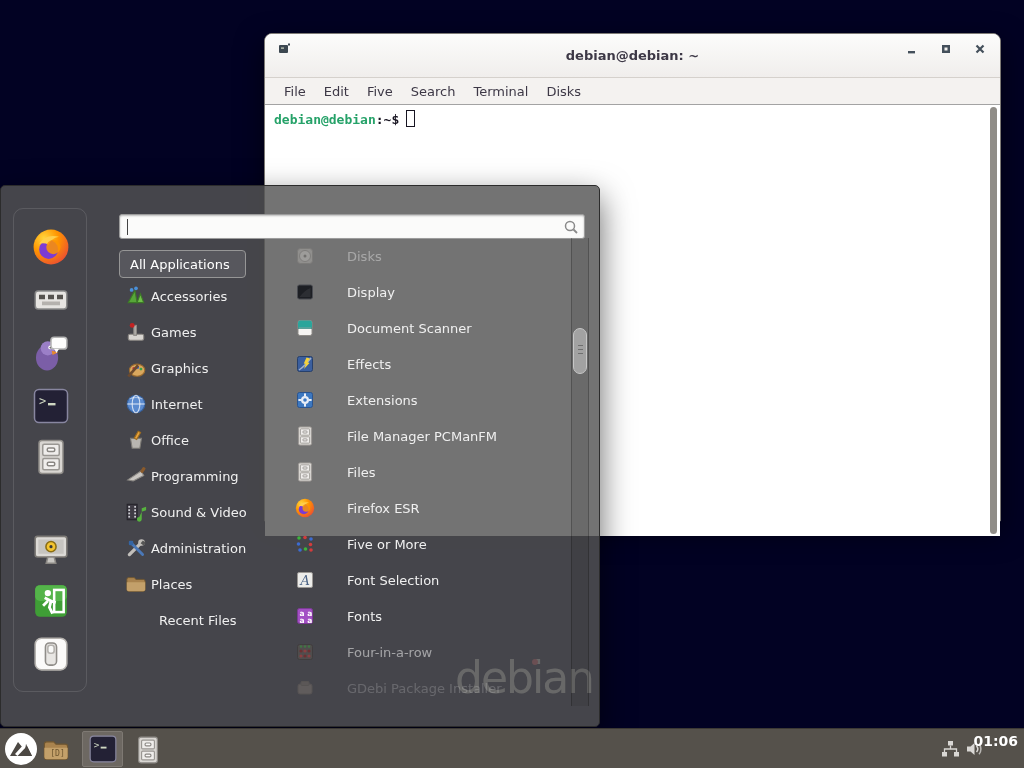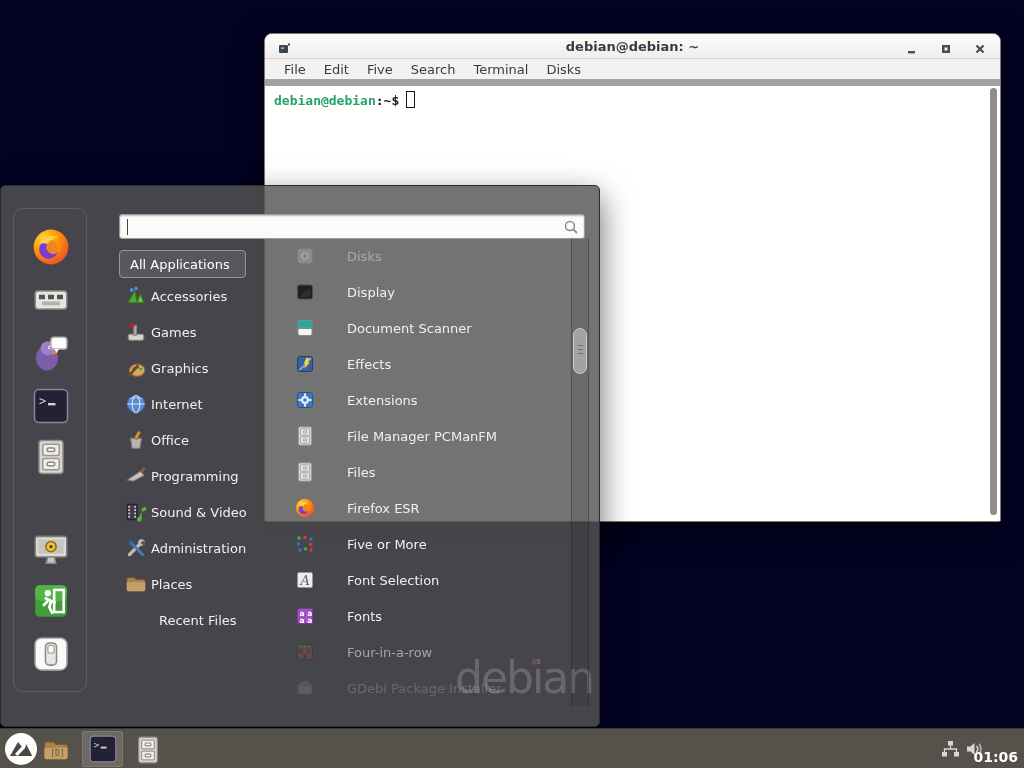--- a/index.html
+++ b/index.html
@@ -10,29 +10,29 @@
   .desktop { position:absolute; inset:0; background:#020223; }
   .watermark { position:absolute; left:455px; top:652px; font-size:44px; letter-spacing:-2px;
                color:#c2c2c2; font-family:"DejaVu Sans", sans-serif; z-index:1; }
   .watermark .idot { position:absolute; left:77px; top:7px; width:6px; height:6px;
                      border-radius:50%; background:#cf3a4e; }
 
   
   .terminal { position:absolute; left:264px; top:33px; width:737px; height:489px; z-index:2;
               border:1px solid #7d7a75; border-radius:8px 8px 2px 2px;
               box-shadow:0 10px 28px rgba(0,0,0,.55); background:#fff; }
-  .titlebar { height:25px; background:linear-gradient(#fcfcfb,#f0eeec);
+  .titlebar { height:44px; background:linear-gradient(#fcfcfb,#f0eeec);
               border-bottom:1px solid #d5d1cc; border-radius:7px 7px 0 0;
               position:relative; display:flex; align-items:center; justify-content:center; }
   .title { font-size:13px; font-weight:bold; color:#3d3846; }
   .tb-appicon { position:absolute; left:13px; top:8px; }
   .wcontrols { position:absolute; right:14px; top:0; height:29px; display:flex; gap:22px; align-items:center; }
   .wbtn { width:12px; height:12px; display:flex; align-items:center; justify-content:center; cursor:default; }
   .menubar { height:27px; background:#f4f2f0; display:flex; align-items:center; padding-left:10px;
-             border-bottom:7px solid #a3a3a3; }
+             border-bottom:1px solid #a3a3a3; }
   .menubar span { font-size:13px; color:#3d3846; padding:4px 9px; }
   .termbody { position:relative; height:431px; background:#fff; padding:5px 9px;
               font-family:"DejaVu Sans Mono", monospace; font-size:13px; font-weight:bold; }
   .p-user { color:#26a269; }
   .p-path { color:#171421; }
   .term-cursor { display:inline-block; width:9px; height:17px; border:1.5px solid #171421;
                  margin-left:7px; vertical-align:text-bottom; }
   .term-scroll { position:absolute; top:2px; right:2px; bottom:2px; width:9px; }
   .term-thumb { position:absolute; top:0; bottom:0; width:7px; left:1px; background:#908d88; border-radius:4px; }
 
@@ -70,21 +70,21 @@
   .appthumb { position:absolute; left:1px; top:90px; width:14px; height:46px;
               background:#a2a2a2; border:1px solid #c7c7c7; border-radius:7px; }
   .appthumb::after { content:""; position:absolute; left:4px; top:16px; width:5px; height:12px;
               background:repeating-linear-gradient(180deg,#6f6f6f 0 1.5px, transparent 1.5px 4px); }
 
   
   .taskbar { position:absolute; left:0; top:728px; width:1024px; height:40px; z-index:5;
              background:#55514b; border-top:1px solid #3c3934; }
   .tb-item { position:absolute; display:flex; align-items:center; justify-content:center; }
   .tb-active { background:#6d6862; border:1px solid #7e7973; border-radius:2px; }
-  .clock { position:absolute; right:6px; top:16px; height:24px; display:flex; align-items:center;
+  .clock { position:absolute; right:6px; top:0; height:24px; display:flex; align-items:center;
            font-size:14px; font-weight:bold; color:#ffffff; }
   .tray { position:absolute; top:0; height:40px; display:flex; align-items:center; }
 </style>
 </head>
 <body>
 
 <svg width="0" height="0" style="position:absolute">
   <defs>
     <radialGradient id="fxg" cx="30%" cy="25%" r="90%">
       <stop offset="0%" stop-color="#ffd53d"></stop>

